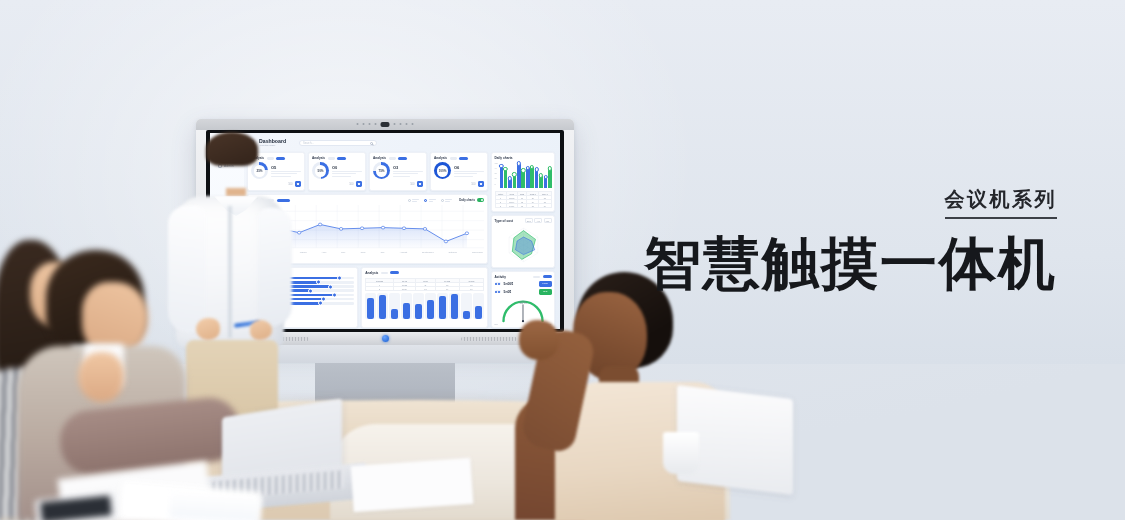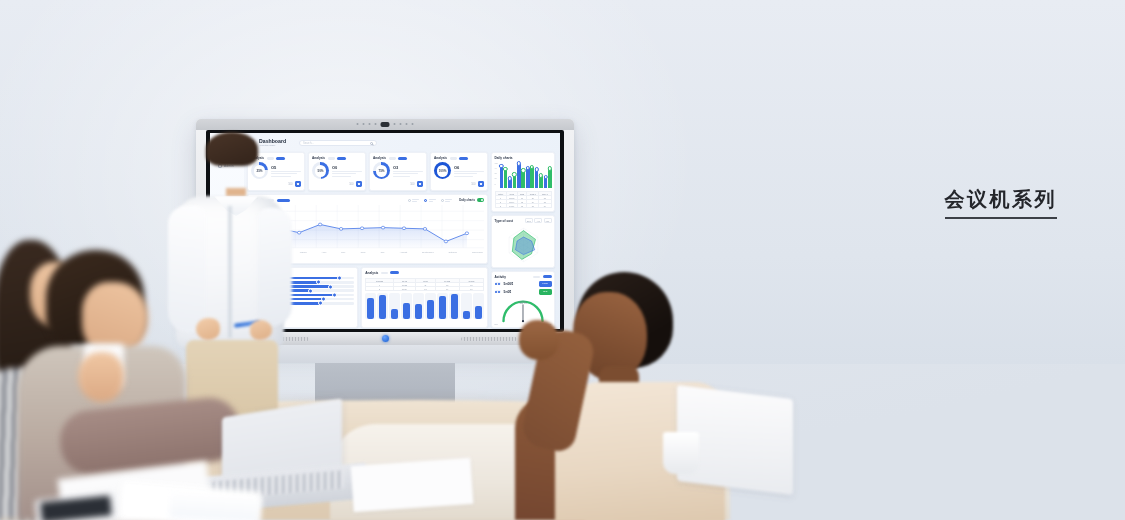--- a/index.html
+++ b/index.html
@@ -912,14 +912,15 @@
     <div class="ph paper3 blur-soft"></div>
     <div class="ph phone blur-mid">
         <i></i>
       </div>
   </div>
 
   <div id="copy">
     <div>
       <span class="eyebrow">会议机系列</span>
     </div>
+    <div class="headline">智慧触摸一体机</div>
   </div>
 </div>
 
 </body></html>

